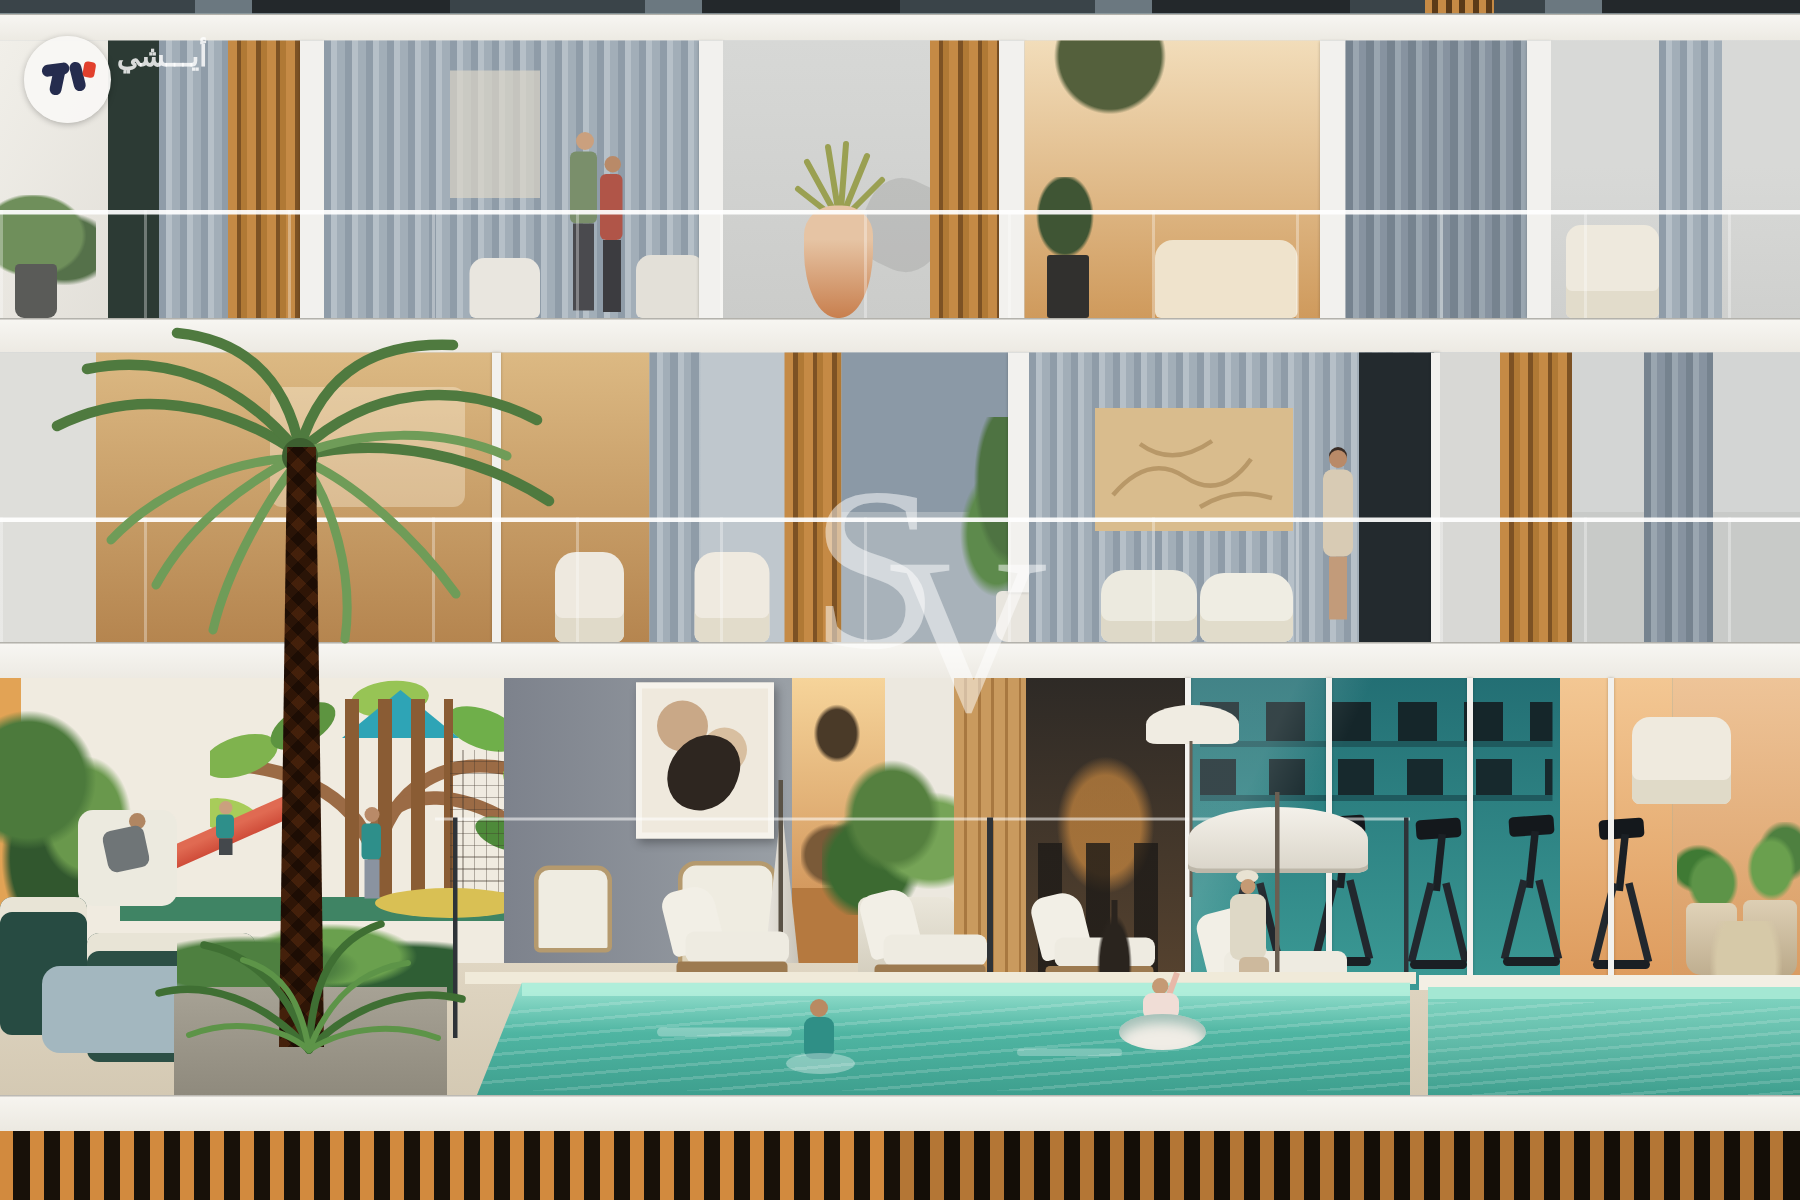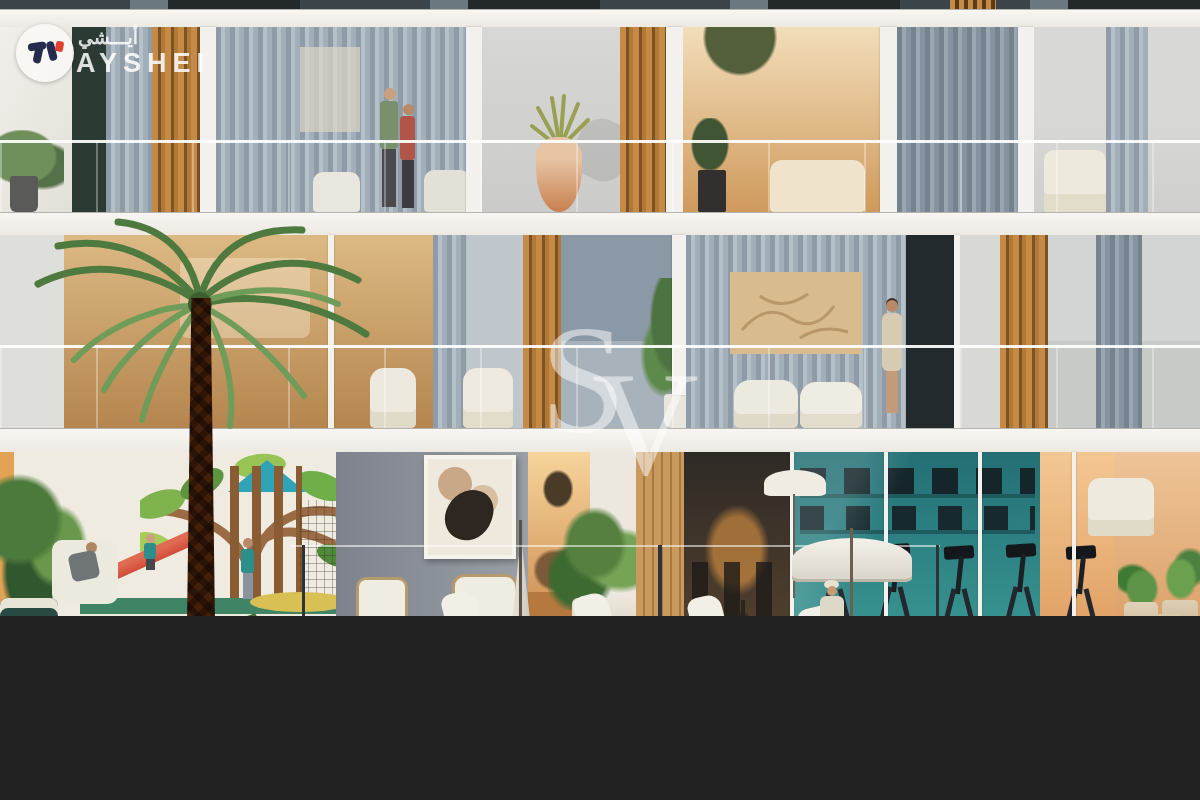--- a/index.html
+++ b/index.html
@@ -1,16 +1,16 @@
 <!DOCTYPE html>
 <html><head>
 <meta charset="utf-8">
 <style>
   html,body{margin:0;padding:0;background:#222;}
-  .scene{position:relative;width:1200px;height:616px;overflow:hidden;background:#0c4a6e;
+  .scene{position:relative;width:1200px;height:800px;overflow:hidden;background:#0c4a6e;
          font-family:"Liberation Sans",sans-serif;}
   .ab{position:absolute;}
   
   .curtain{background:repeating-linear-gradient(90deg,#8f9ca8 0 5px,#b6c0c8 5px 9px,#a2aeb8 9px 14px);}
   .curtain-dk{background:repeating-linear-gradient(90deg,#76838f 0 5px,#9aa6b0 5px 9px,#8793a0 9px 14px);}
   .woodslat{background:repeating-linear-gradient(90deg,#c58a45 0 6px,#7d5224 6px 9px,#b07935 9px 13px);}
   .slatwall{background:repeating-linear-gradient(90deg,#d28a3e 0 9px,#181109 9px 20px);}
   .mullion{background:#f2f1ee;box-shadow:0 0 2px rgba(0,0,0,.25);}
   .slab{background:linear-gradient(180deg,#f7f6f2,#ece9e2);border-top:1px solid rgba(110,110,105,.45);
         border-bottom:1px solid rgba(140,140,135,.5);}
@@ -382,17 +382,16 @@
     <svg width="58" height="58" viewBox="0 0 44 44">
       <g fill="#252c4e">
         <rect x="9" y="14" width="14" height="6" rx="3" transform="rotate(-8 16 17)"></rect>
         <rect x="14" y="14" width="6" height="16" rx="3" transform="rotate(12 17 22)"></rect>
         <rect x="24" y="13" width="6" height="15" rx="3" transform="rotate(-14 27 20)"></rect>
       </g>
       <rect x="30" y="13" width="6" height="8" rx="2" fill="#e2402d" transform="rotate(10 33 17)"></rect>
     </svg>
   </div>
   <div class="ab brand-ar" style="left:78px;top:26px;">أيـــشي</div>
-  <div class="ab brand-en" style="left:76px;top:48px;">AYSHEI</div>
   <div class="ab mono" style="left:540px;top:302px;font-size:155px;">S</div>
   <div class="ab mono" style="left:592px;top:350px;font-size:148px;">V</div>
 
 </div>
 
 </body></html>

